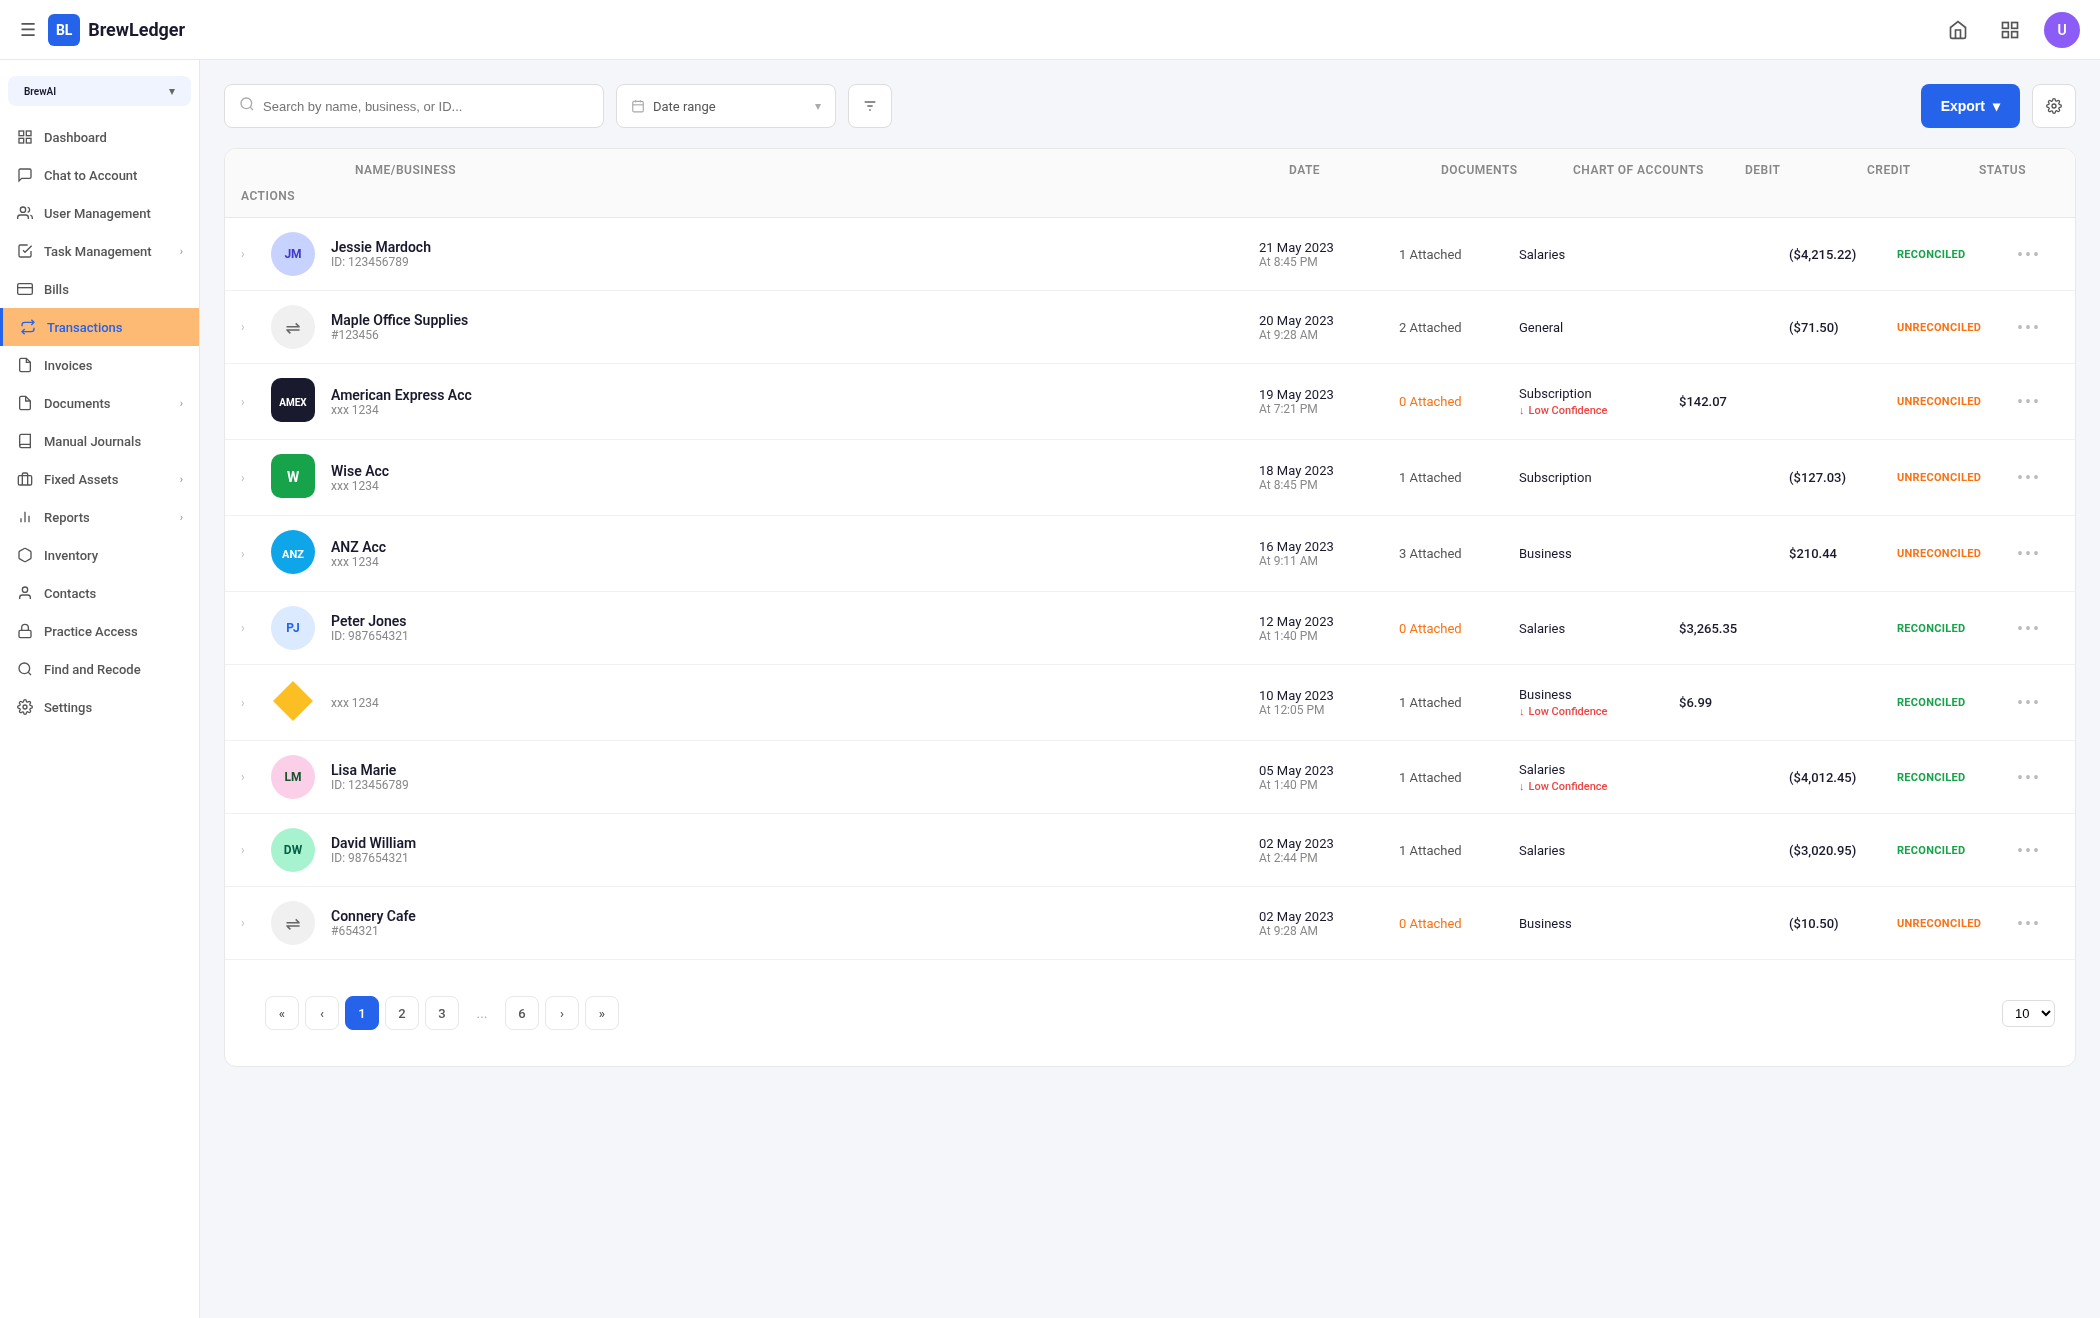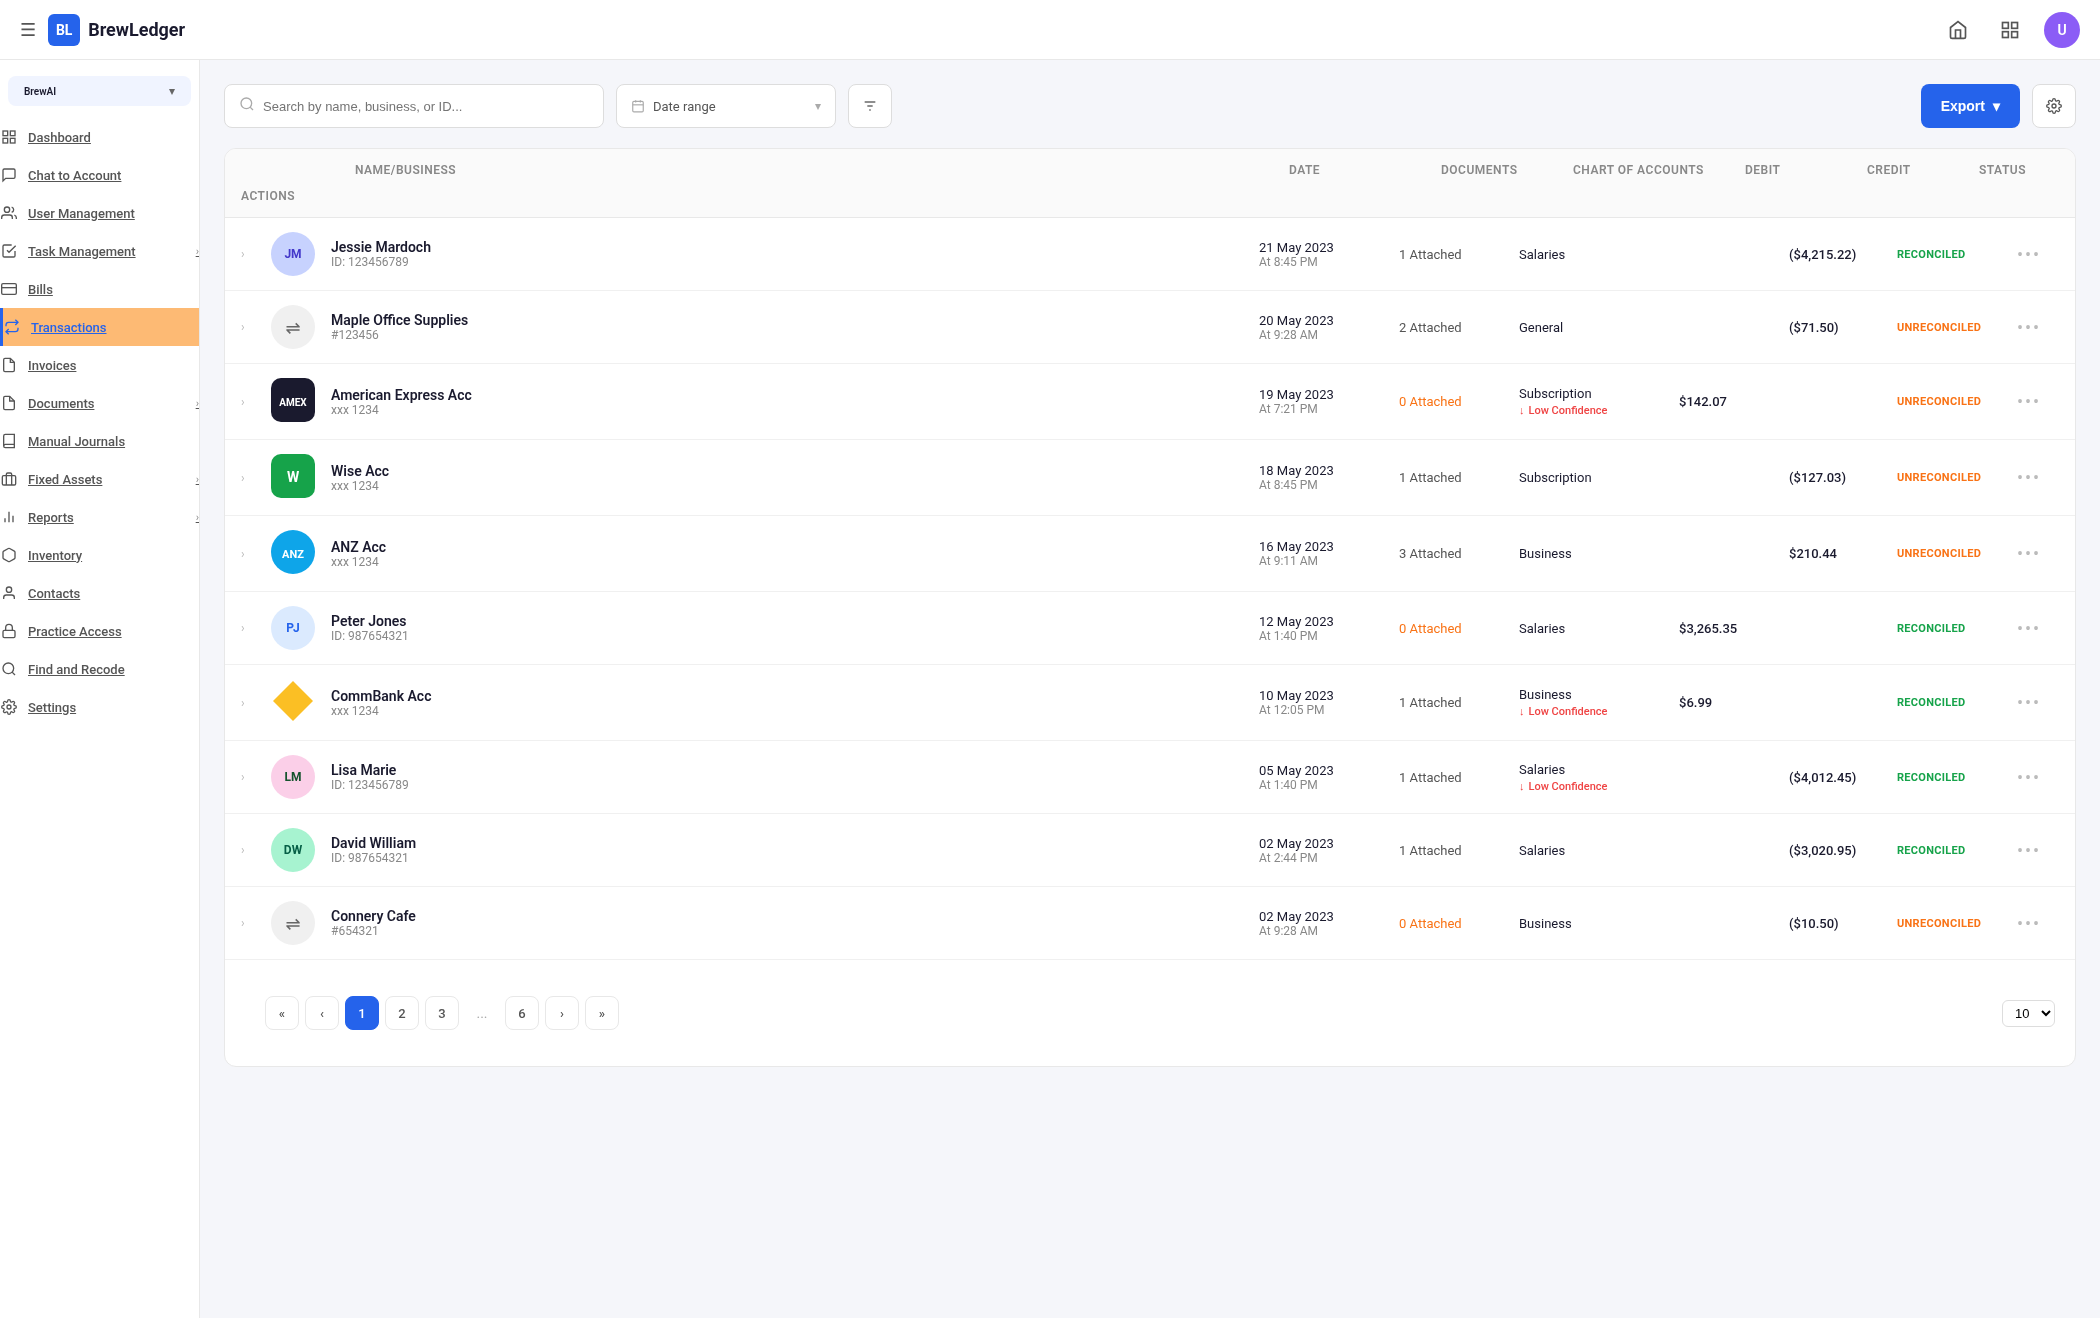--- a/index.html
+++ b/index.html
@@ -18,21 +18,21 @@
     .avatar { width: 36px; height: 36px; border-radius: 50%; background: #8b5cf6; display: flex; align-items: center; justify-content: center; color: white; font-weight: 600; font-size: 14px; overflow: hidden; cursor: pointer; }
 
     
     .main-layout { display: flex; margin-top: 60px; height: calc(100vh - 60px); }
 
     
     .sidebar { width: 200px; background: #fff; border-right: 1px solid #e8e8e8; padding: 12px 0; overflow-y: auto; flex-shrink: 0; }
     .org-selector { display: flex; align-items: center; justify-content: space-between; padding: 8px 16px; margin: 4px 8px 12px; background: #f0f4ff; border-radius: 8px; cursor: pointer; }
     .org-name { font-weight: 600; font-size: 10px; color: #1a1a2e; }
     .chevron-down { color: #666; font-size: 12px; }
-    .nav-item { display: flex; align-items: center; gap: 10px; padding: 10px 0; cursor: pointer; color: #555; font-size: 13px; font-weight: 500; border-radius: 0; position: relative; text-decoration: underline; }
+    .nav-item { display: flex; align-items: center; gap: 10px; padding: 10px 16px; cursor: pointer; color: #555; font-size: 13px; font-weight: 500; border-radius: 0; position: relative; }
     .nav-item.active { background: #fdba74; color: #2563eb; border-left: 3px solid #2563eb; }
     .nav-icon { width: 18px; height: 18px; display: flex; align-items: center; justify-content: center; flex-shrink: 0; }
     .nav-label { flex: 1; }
     .nav-arrow { font-size: 11px; color: #999; }
 
     
     .content { flex: 1; overflow-y: auto; padding: 24px; }
 
     
     .toolbar { display: flex; align-items: center; gap: 12px; margin-bottom: 20px; }
@@ -501,21 +501,20 @@
     <div class="actions-cell">
                 <span class="action-dots">•••</span>
               </div>
   </div>
             <div class="table-row" style="grid-template-columns: 30px 60px 1fr 140px 120px 160px 110px 100px 110px 60px;">
     <div class="row-expand">›</div>
     <div><svg viewBox="0 0 44 44" width="44" height="44">
                   <polygon points="22,2 42,22 22,42 2,22" fill="#fbbf24"></polygon>
                 </svg></div>
     <div class="name-cell">
-      <span class="name-text">CommBank Acc</span>
       <span class="id-text">xxx 1234</span>
     </div>
     <div class="date-cell">
       <span class="date-text">10 May 2023</span>
       <span class="time-text">At 12:05 PM</span>
     </div>
     <div class="docs-cell docs-normal">1 Attached</div>
     <div class="coa-cell">
       <span class="coa-text">Business</span>
       <div class="low-confidence">

